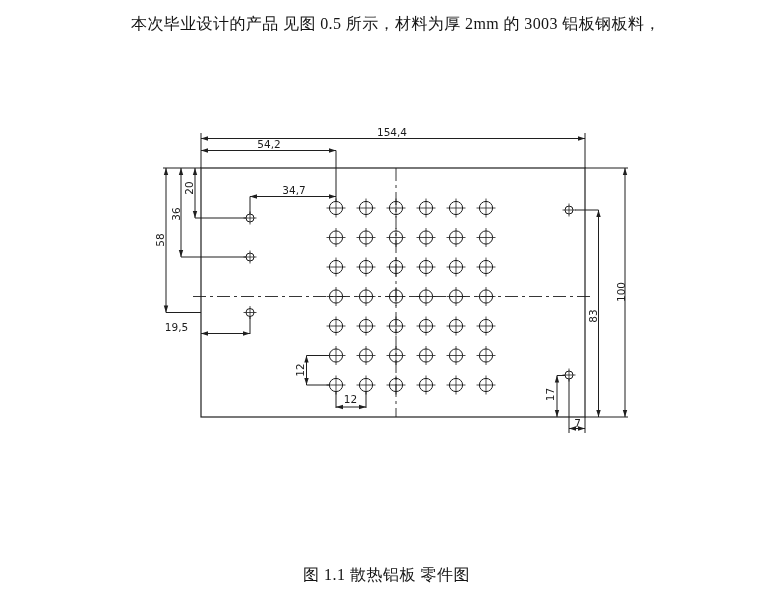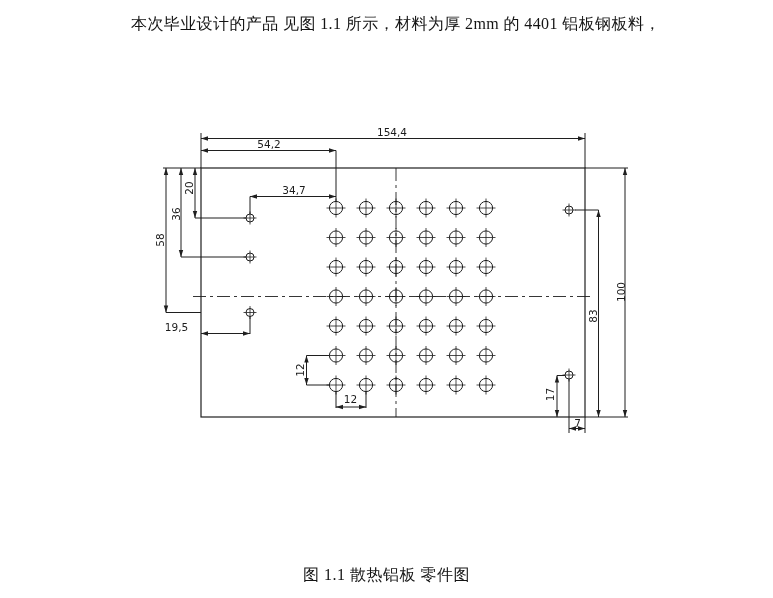--- a/index.html
+++ b/index.html
@@ -21,21 +21,21 @@
   svg#drawing{position:absolute;left:0;top:0;}
   .dim{
     font-family:"DejaVu Sans",sans-serif;font-size:10.5px;fill:#1c1c1c;
   }
 </style>
 </head>
 <body>
 
 <div class="page">
 
-  <p class="body-text"><span class="line">本次毕业设计的产品 见图 1.1 所示，材料为厚 2mm 的 4401 铝板钢板料，</span><br></p>
+  <p class="body-text"><span class="line">本次毕业设计的产品 见图 0.5 所示，材料为厚 2mm 的 3003 铝板钢板料，</span><br></p>
 
   <svg id="drawing" width="773" height="598" viewBox="0 0 773 598">
 
     <g stroke="#1f1f1f" stroke-width="1.2" fill="none">
       <rect x="201" y="168" width="384" height="249"></rect>
     </g>
 
     <g stroke="#1f1f1f" stroke-width="0.9" stroke-dasharray="13 4 3 4">
       <line x1="193" y1="296.5" x2="593" y2="296.5"></line>
       <line x1="396" y1="168" x2="396" y2="417"></line>

